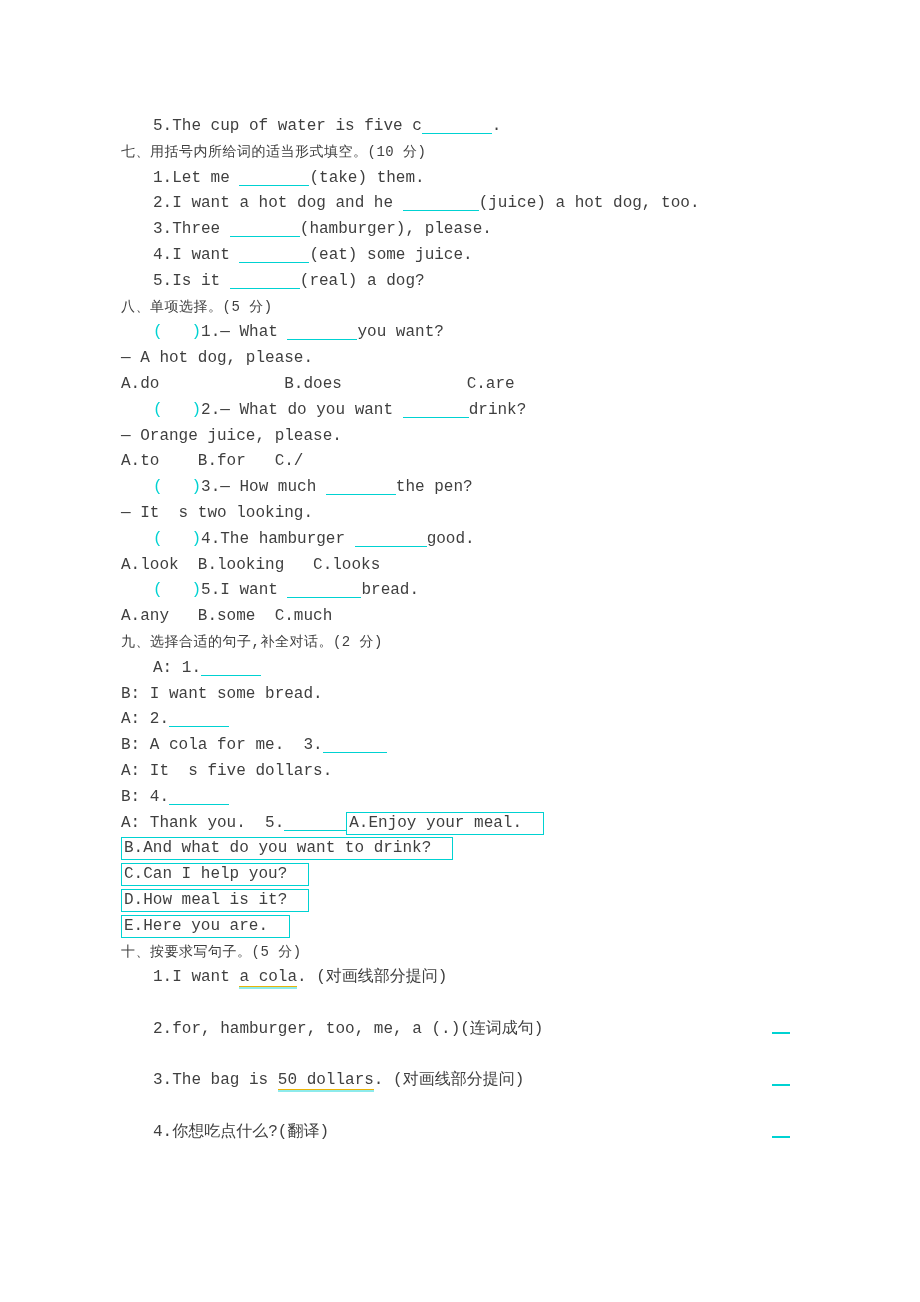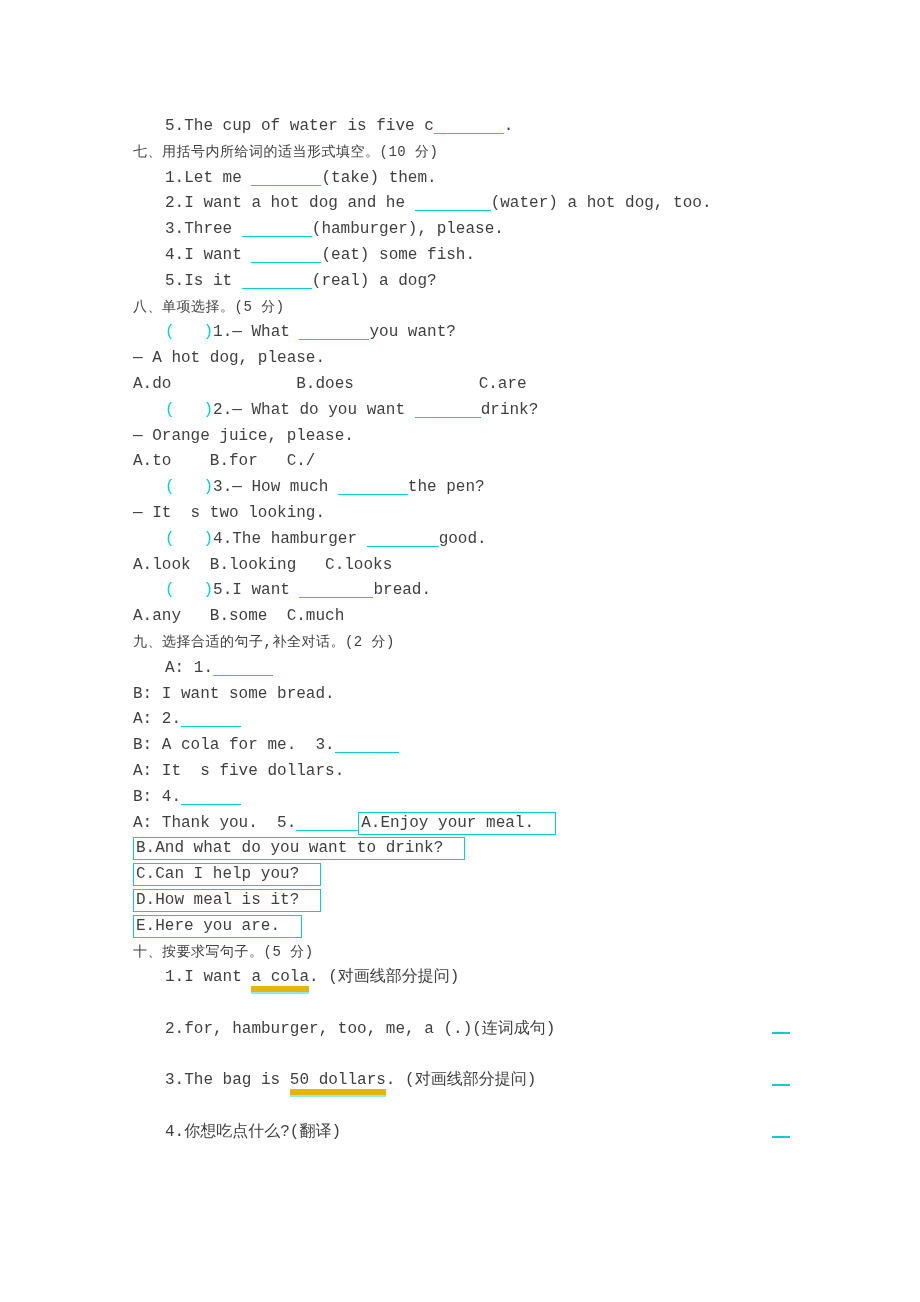--- a/index.html
+++ b/index.html
@@ -11,40 +11,40 @@
   .page{
     position:relative;
     width:920px;height:1302px;
     background:#ffffff;
     font-family:"Liberation Mono","DejaVu Sans Mono",monospace;
     color:var(--ink);
     overflow:hidden;
   }
   .lines{
     position:absolute;
-    left:133px; top:114px; right:10px;
+    left:121px; top:114px; right:10px;
   }
   .line{
     white-space:pre;
     font-size:16px;
     line-height:25.8px;
     height:25.8px;
   }
   .line--indent{ padding-left:32px; }
   .line--header{ font-size:14px; letter-spacing:0.5px; }
   .line--spacer{ }
   .cy{ color:var(--cyan); }
   .blank{
     display:inline-block;
     height:15px;
     border-bottom:1px solid var(--cyan);
     vertical-align:-4px;
   }
   .u{
-    border-bottom:6px solid #eab308;
+    border-bottom:1px solid #eab308;
     box-shadow:0 2px 0 var(--cyan-light);
   }
   .box{
     display:inline-block;
     border:1px solid var(--cyan);
     padding:0px 21px 1px 2px;
     line-height:20px;
   }
   .mark{
     position:absolute;
@@ -53,23 +53,23 @@
   }
 </style>
 </head>
 <body>
 
 <div class="page">
   <div class="lines">
       <div class="line line--indent"><span>5.The cup of water is five c</span><span class="blank" style="width: 70px;"></span><span>.</span></div>
       <div class="line line--header"><span>七、用括号内所给词的适当形式填空。(10 分)</span></div>
       <div class="line line--indent"><span>1.Let me </span><span class="blank" style="width: 70px;"></span><span>(take) them.</span></div>
-      <div class="line line--indent"><span>2.I want a hot dog and he </span><span class="blank" style="width: 76px;"></span><span>(water) a hot dog, too.</span></div>
+      <div class="line line--indent"><span>2.I want a hot dog and he </span><span class="blank" style="width: 76px;"></span><span>(juice) a hot dog, too.</span></div>
       <div class="line line--indent"><span>3.Three </span><span class="blank" style="width: 70px;"></span><span>(hamburger), please.</span></div>
-      <div class="line line--indent"><span>4.I want </span><span class="blank" style="width: 70px;"></span><span>(eat) some fish.</span></div>
+      <div class="line line--indent"><span>4.I want </span><span class="blank" style="width: 70px;"></span><span>(eat) some juice.</span></div>
       <div class="line line--indent"><span>5.Is it </span><span class="blank" style="width: 70px;"></span><span>(real) a dog?</span></div>
       <div class="line line--header"><span>八、单项选择。(5 分)</span></div>
       <div class="line line--indent"><span class="cy">(</span><span>   </span><span class="cy">)</span><span>1.— What </span><span class="blank" style="width: 70px;"></span><span>you want?</span></div>
       <div class="line"><span>— A hot dog, please.</span></div>
       <div class="line"><span>A.do             B.does             C.are</span></div>
       <div class="line line--indent"><span class="cy">(</span><span>   </span><span class="cy">)</span><span>2.— What do you want </span><span class="blank" style="width: 66px;"></span><span>drink?</span></div>
       <div class="line"><span>— Orange juice, please.</span></div>
       <div class="line"><span>A.to    B.for   C./</span></div>
       <div class="line line--indent"><span class="cy">(</span><span>   </span><span class="cy">)</span><span>3.— How much </span><span class="blank" style="width: 70px;"></span><span>the pen?</span></div>
       <div class="line"><span>— It  s two looking.</span></div>

